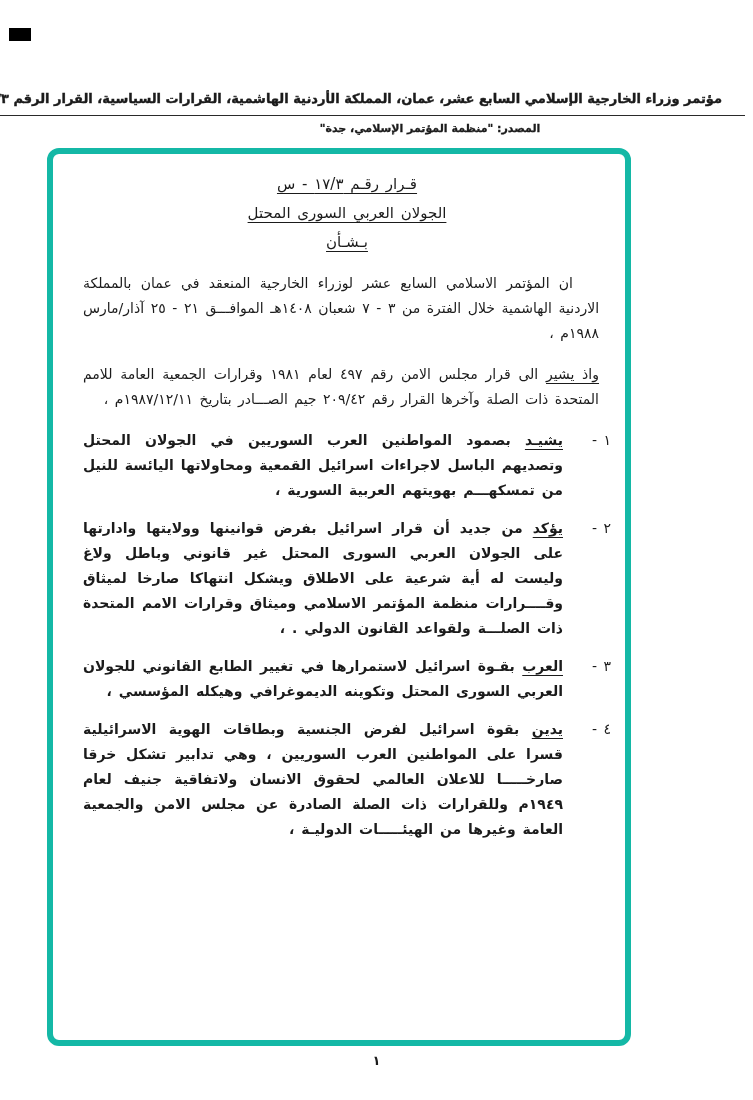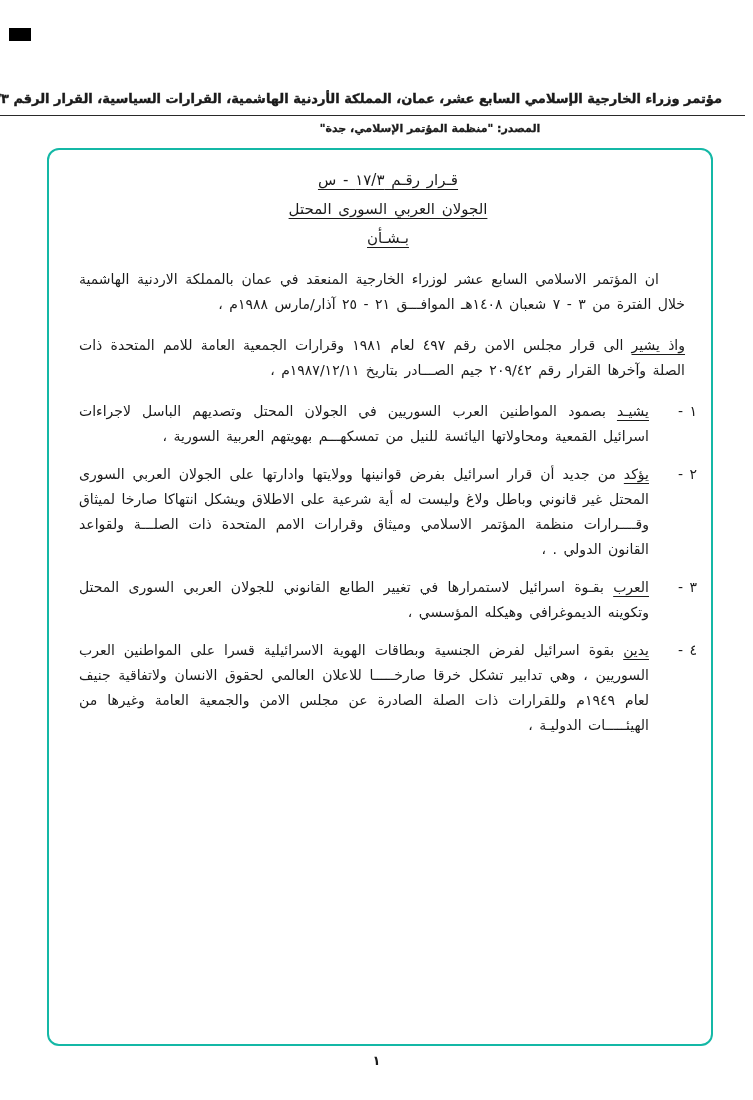--- a/index.html
+++ b/index.html
@@ -15,43 +15,43 @@
     font-size:13px;font-weight:bold;-webkit-text-stroke:0.4px #1b1b1b;
     letter-spacing:0.2px;white-space:nowrap;
   }
   .hdr-rule{position:absolute;top:115px;left:0;width:745px;height:1px;background:#2a2a2a;}
   .hdr2{
     position:absolute;top:122px;left:110px;width:640px;
     direction:rtl;text-align:center;
     font-size:11px;font-weight:bold;-webkit-text-stroke:0.3px #1b1b1b;
   }
   .green-box{
-    position:absolute;left:47px;top:148px;width:666px;height:898px;
-    box-sizing:border-box;border:2px solid #14b8a6;border-radius:12px;background:#fff;
+    position:absolute;left:47px;top:148px;width:584px;height:898px;
+    box-sizing:border-box;border:6px solid #14b8a6;border-radius:12px;background:#fff;
   }
   .doc-content{
     direction:rtl;unicode-bidi:embed;
     padding:14px 14px 0 30px;
     font-size:14px;line-height:25px;word-spacing:2px;
   }
   .title-block{text-align:center;margin:2px 0 14px 0;}
   .title-line{
     font-size:15px;line-height:29px;
     text-decoration:underline;text-underline-offset:4px;text-decoration-thickness:1.2px;
   }
   .para{
     text-align:justify;margin:0 12px 16px 0;
   }
   .para.indent{text-indent:26px;}
   .u{
     text-decoration:underline;text-underline-offset:4px;text-decoration-thickness:1.2px;
   }
   .item{display:flex;direction:rtl;margin:0 0 13px 0;}
   .item-num{flex:0 0 48px;white-space:nowrap;}
-  .item-text{flex:1;text-align:justify;}
+  .item-text{flex:1;text-align:justify;font-weight:bold;}
   .page-num{
     position:absolute;top:1053px;left:0;width:753px;text-align:center;
     font-size:13px;font-weight:bold;
   }
 </style>
 </head>
 <body>
 
 <div class="scan-mark"></div>
 

